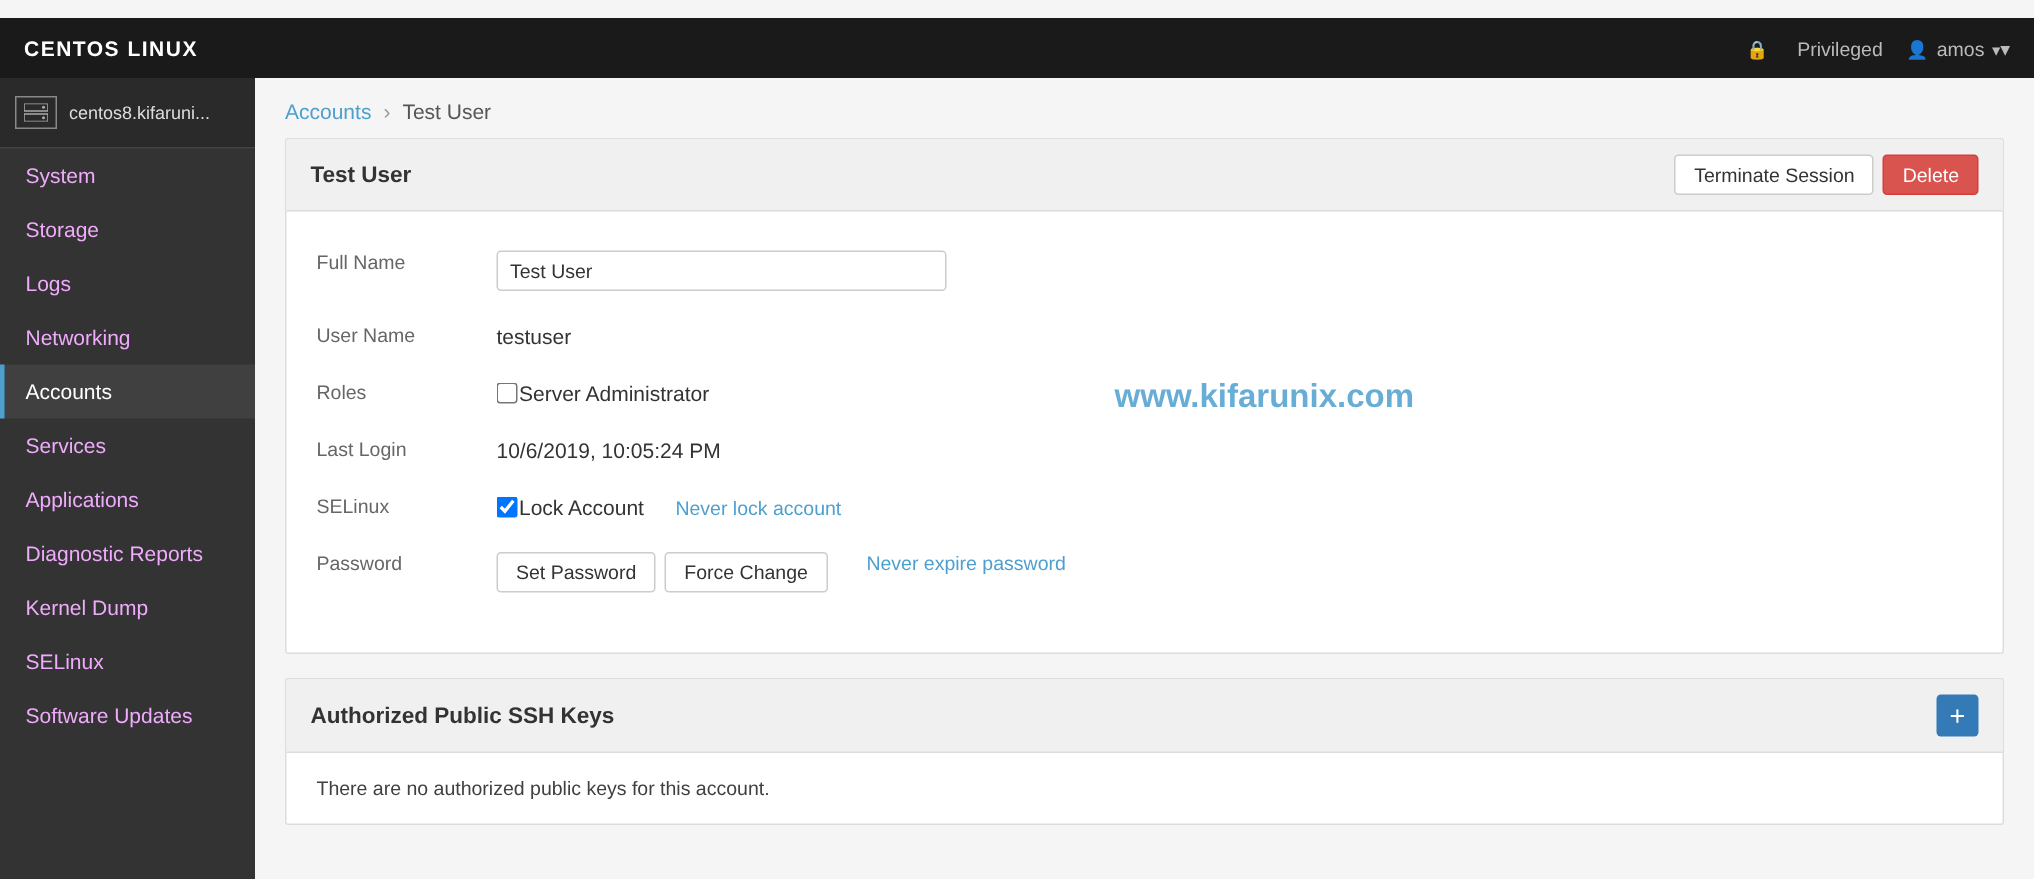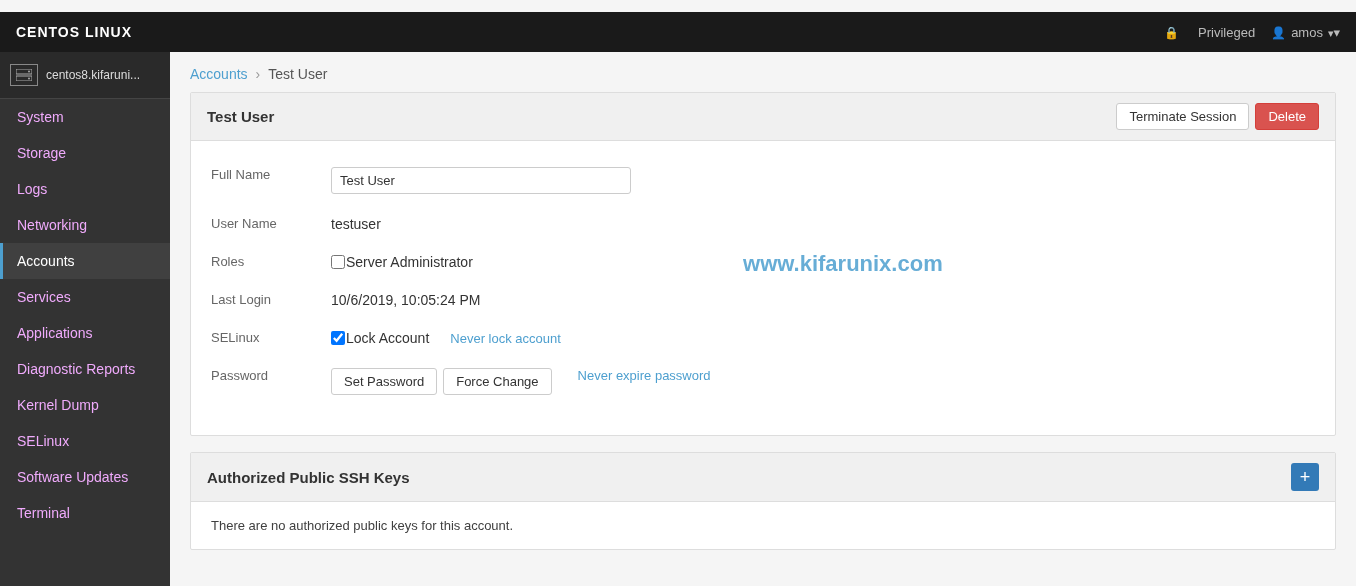--- a/index.html
+++ b/index.html
@@ -320,23 +320,20 @@
     </div>
     <div class="sidebar-item">
       <span>Kernel Dump</span>
     </div>
     <div class="sidebar-item">
       <span>SELinux</span>
     </div>
     <div class="sidebar-item">
       <span>Software Updates</span>
     </div>
-    <div class="sidebar-item">
-      <span>Terminal</span>
-    </div>
   </div>
 
   <div class="content">
 
     <div class="breadcrumb">
       <a class="breadcrumb-link">Accounts</a>
       <span class="breadcrumb-sep">›</span>
       <span class="breadcrumb-current">Test User</span>
     </div>
 

